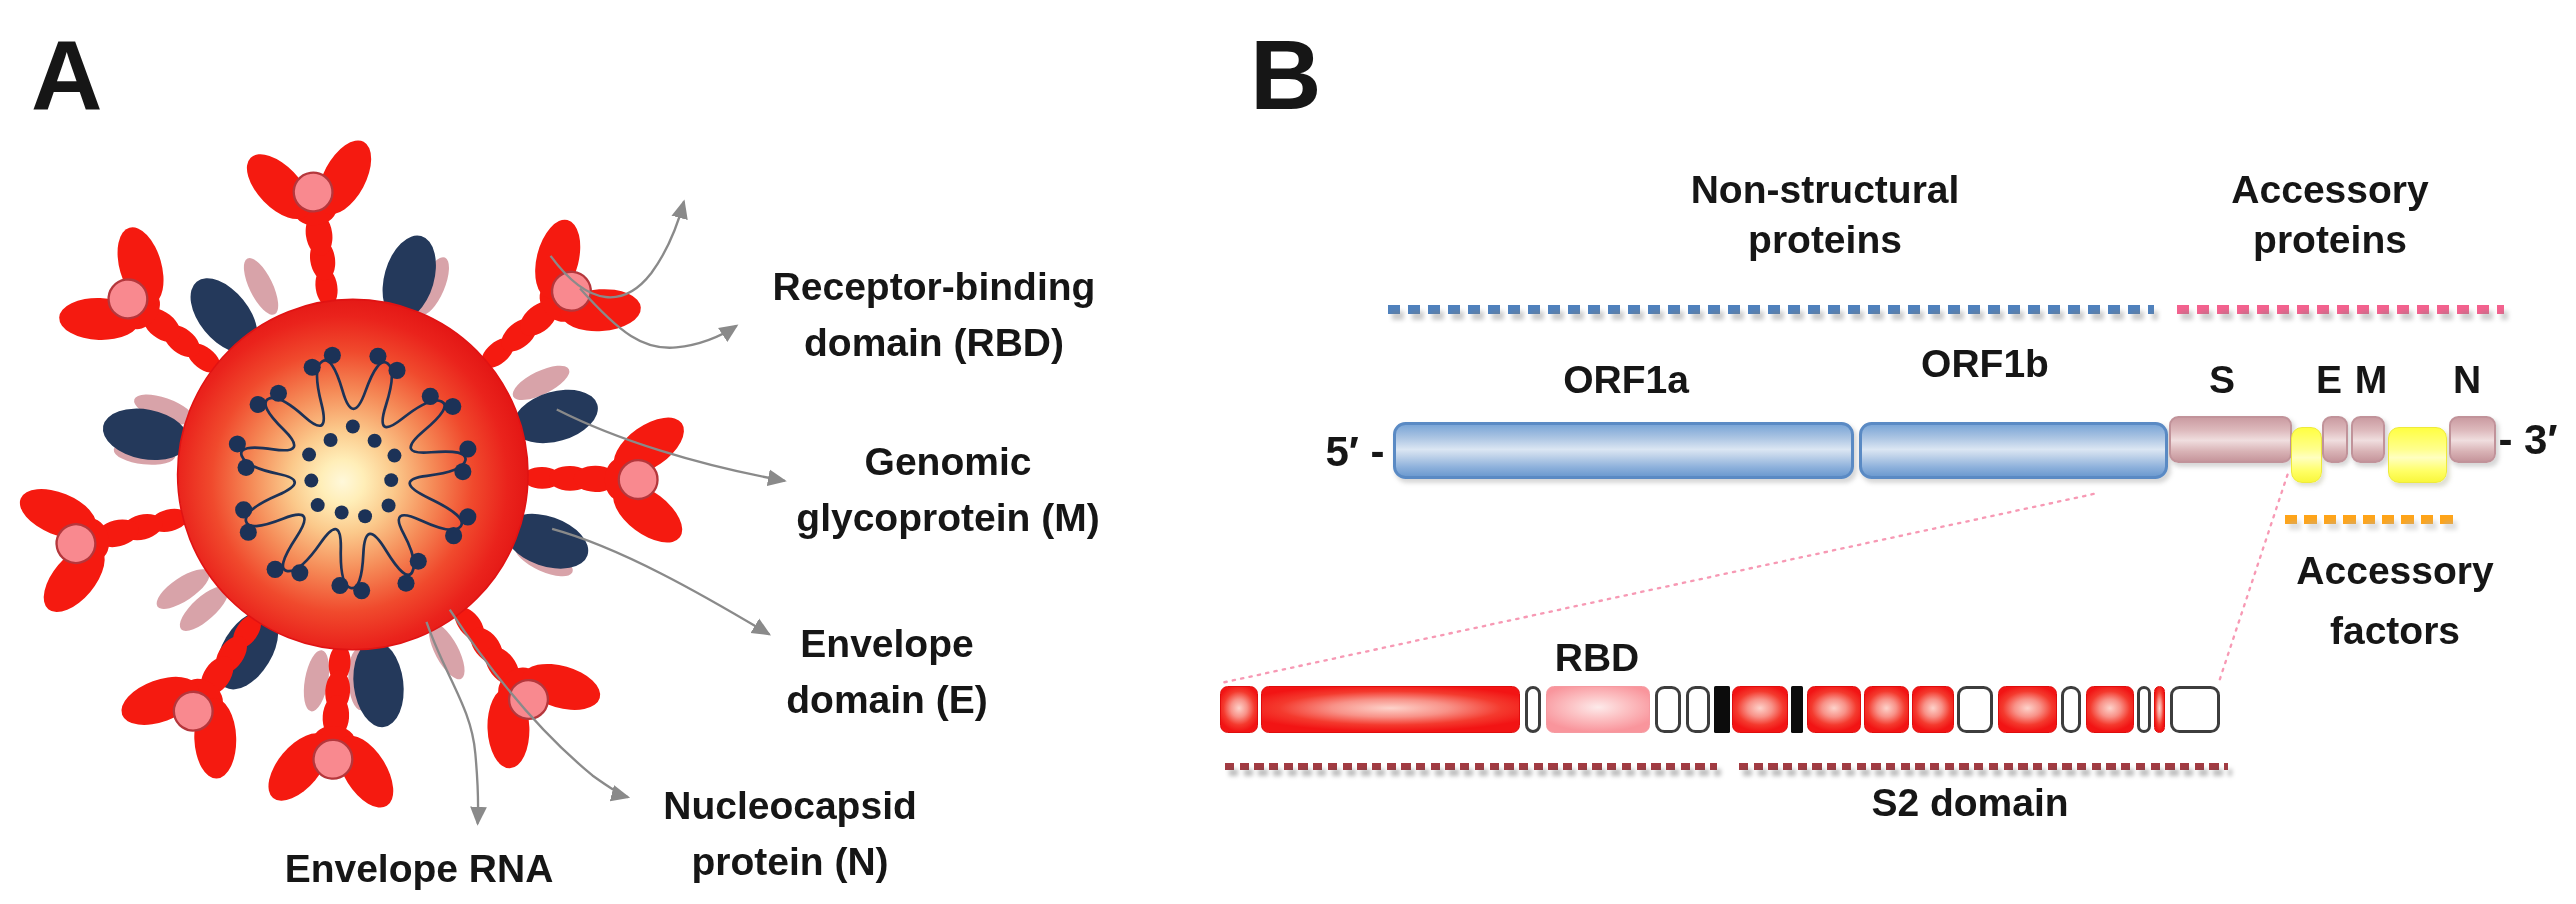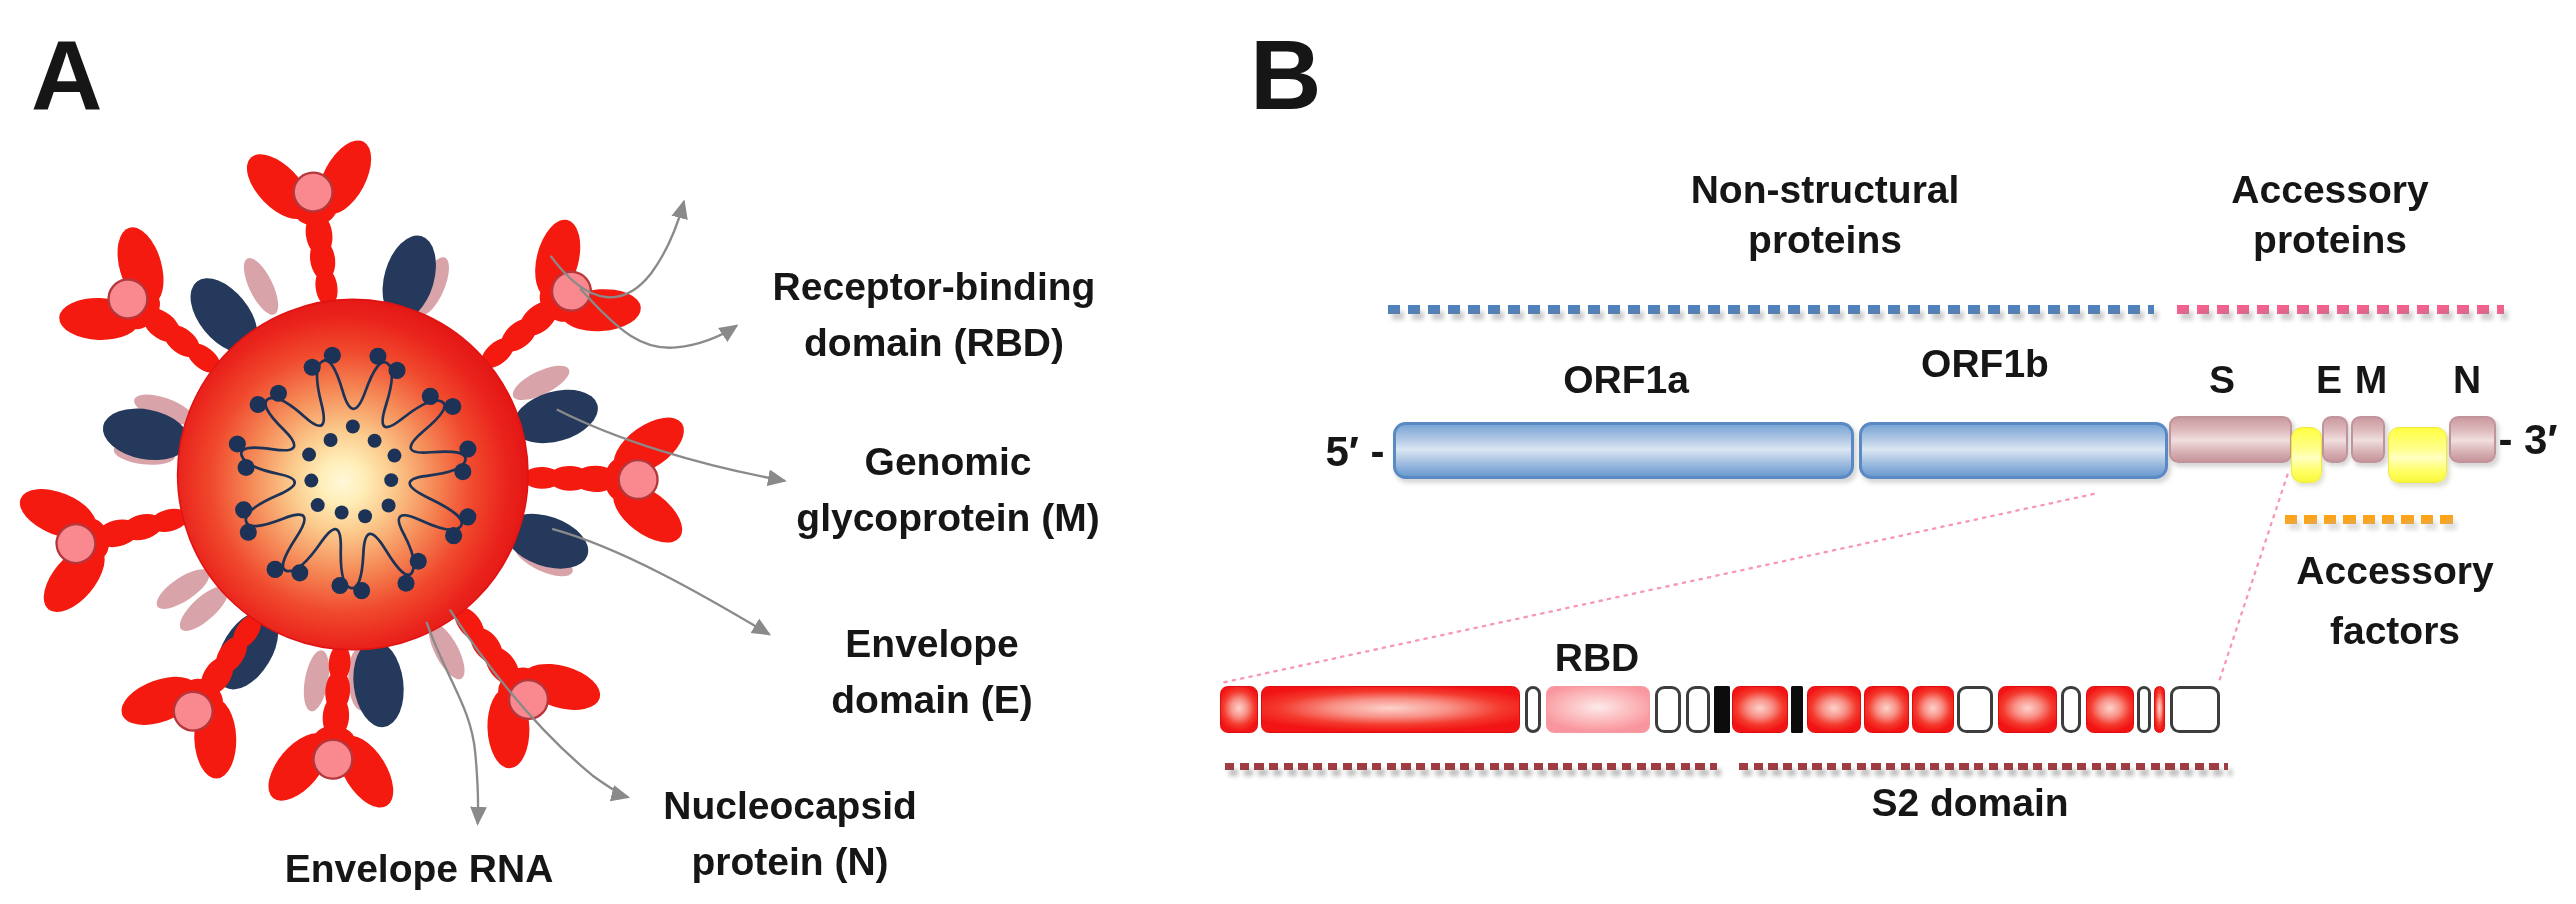--- a/index.html
+++ b/index.html
@@ -244,21 +244,21 @@
   <div class="lbl" style="left:934px;top:315px">
     <div>Receptor-binding</div>
     <div>domain (RBD)</div>
   </div>
 
   <div class="lbl" style="left:948px;top:490px">
     <div>Genomic</div>
     <div>glycoprotein (M)</div>
   </div>
 
-  <div class="lbl" style="left:932px;top:672px">
+  <div class="lbl" style="left:887px;top:672px">
     <div>Envelope</div>
     <div>domain (E)</div>
   </div>
 
   <div class="lbl" style="left:790px;top:834px">
     <div>Nucleocapsid</div>
     <div>protein (N)</div>
   </div>
 
   <div class="lbl" style="left:419px;top:869px">Envelope RNA</div>

